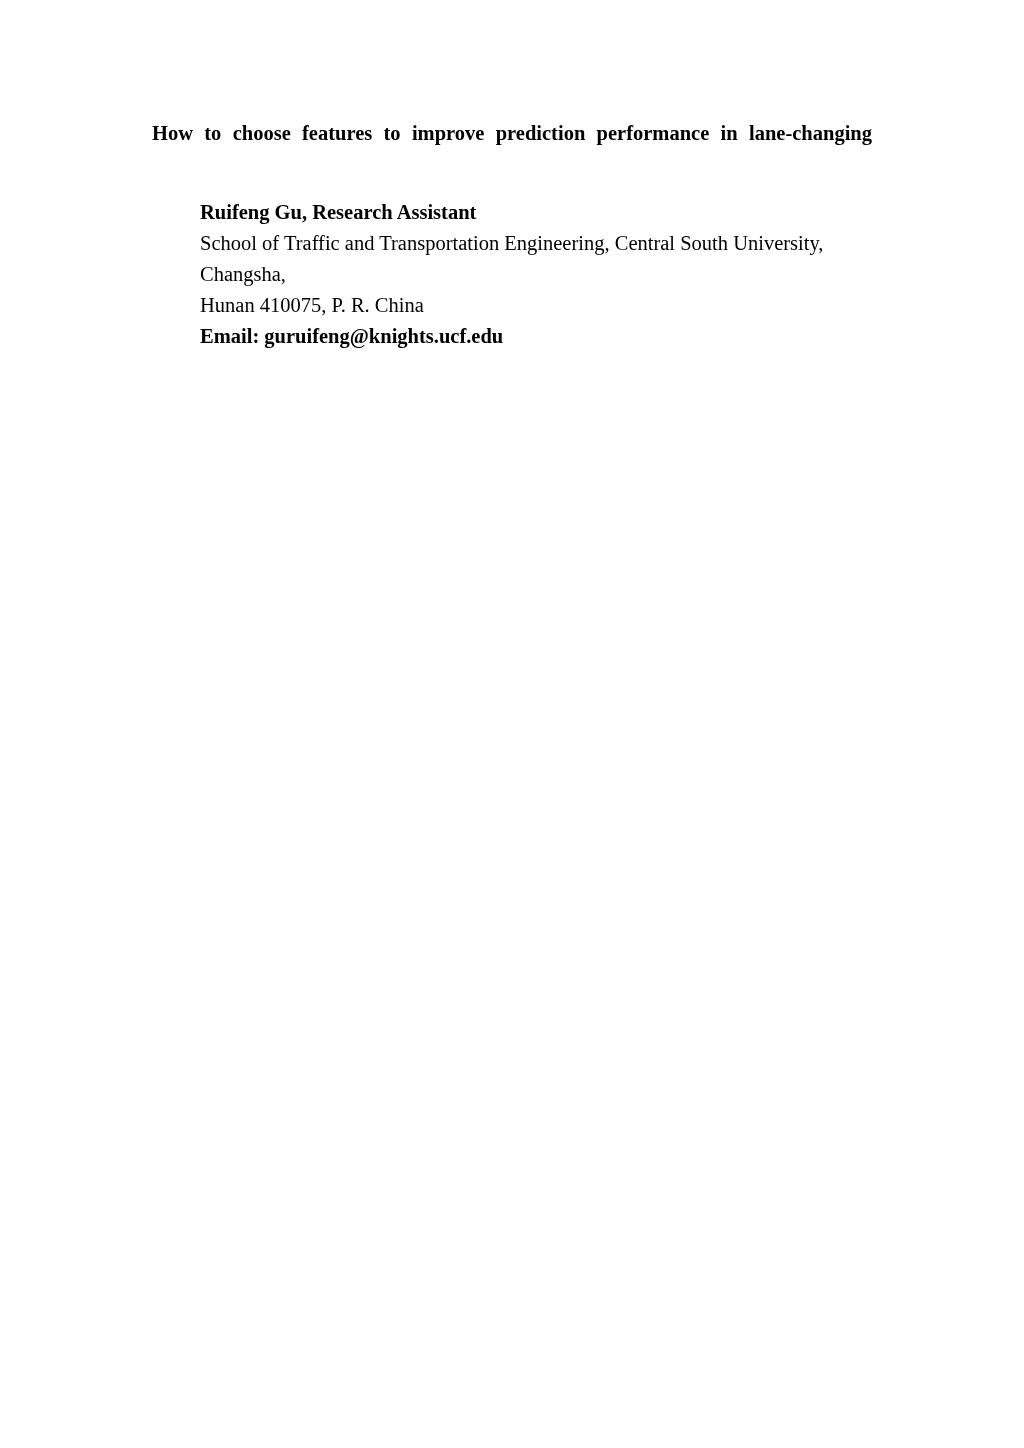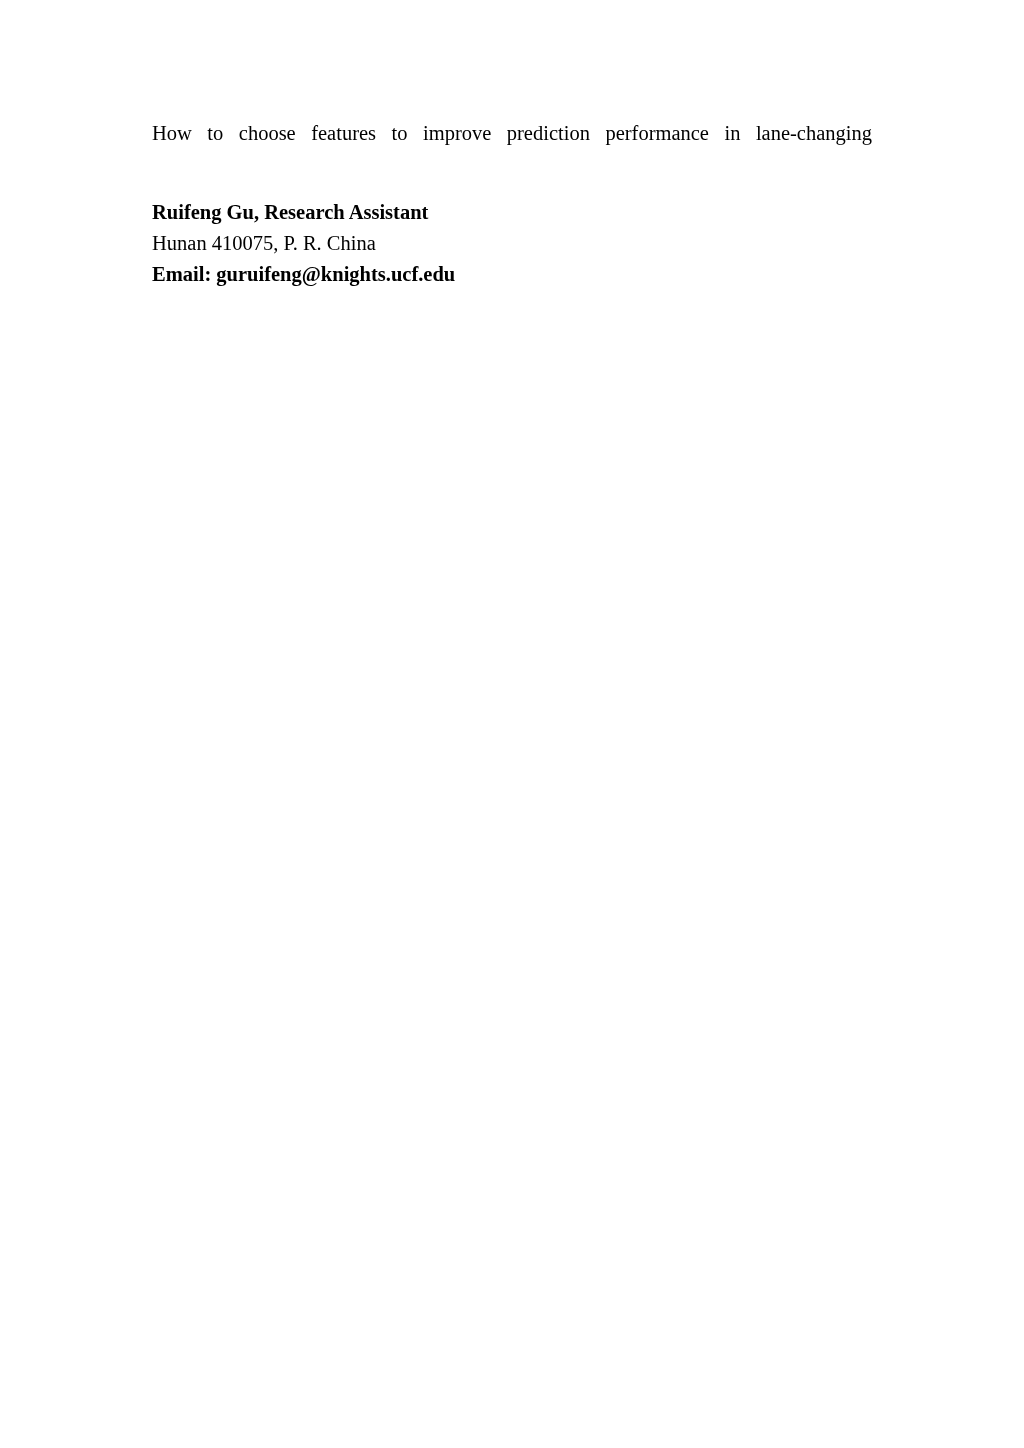--- a/index.html
+++ b/index.html
@@ -23,37 +23,38 @@
     height: 1448px;
     background: #ffffff;
   }
   .content {
     position: absolute;
     left: 152px;
     top: 118px;
     width: 720px;
   }
   .paper-title {
-    font-weight: normal;
+    font-weight: bold;
     font-size: 20.5px;
     line-height: 31px;
     text-align: justify;
     text-justify: inter-word;
     margin: 0;
   }
   .paper-title .line1 {
     display: block;
     text-align: justify;
     text-align-last: justify;
   }
   .paper-title .line2 {
     display: block;
   }
   .author-block {
     margin-top: 48px;
+    margin-left: 48px;
   }
   .author-name {
     font-weight: bold;
     font-size: 20.5px;
     line-height: 31px;
     margin: 0;
   }
   .affiliation {
     font-size: 20.5px;
     line-height: 31px;
@@ -75,19 +76,20 @@
 <div class="page">
   <div class="content">
 
     <h1 class="paper-title">
       <span class="line1">How to choose features to improve prediction performance in lane-changing</span>
     </h1>
 
     <div class="author-block">
       <p class="author-name">Ruifeng Gu, Research Assistant</p>
       <p class="affiliation">
+        <span class="aff-line">School of Traffic and Transportation Engineering, Central South University, Changsha,</span>
         <span class="aff-line">Hunan 410075, P. R. China</span>
       </p>
       <p class="email-line">Email: guruifeng@knights.ucf.edu</p>
     </div>
 
   </div>
 </div>
 
 </body></html>

